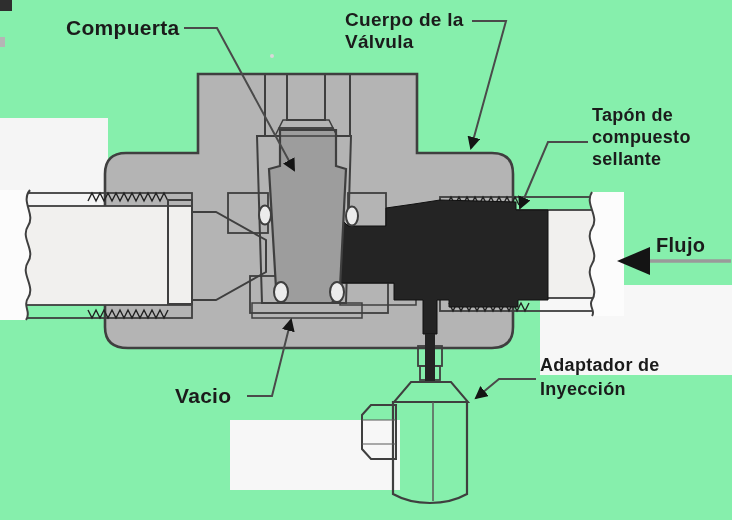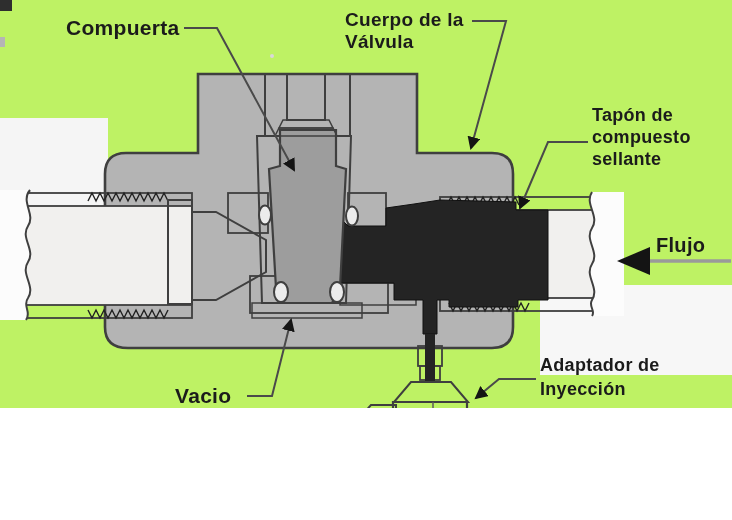--- a/index.html
+++ b/index.html
@@ -1,16 +1,16 @@
 <!DOCTYPE html>
 <html><head>
 <meta charset="utf-8">
 <style>
   html,body{margin:0;padding:0;background:#ffffff;}
-  .canvas{position:relative;width:732px;height:408px;background:#bef264;overflow:hidden;
+  .canvas{position:relative;width:732px;height:520px;background:#86efac;overflow:hidden;
           font-family:"Liberation Sans",sans-serif;}
   svg{display:block;}
   .outline{stroke:#3f3f3f;fill:none;}
   .lbl{font-family:"Liberation Sans",sans-serif;font-weight:bold;fill:#1b1b1b;letter-spacing:.3px;}
   .lead{stroke:#4a4a4a;stroke-width:2;fill:none;}
   .thread{stroke:#222;stroke-width:1.4;fill:none;}
 </style>
 </head>
 <body>
 

